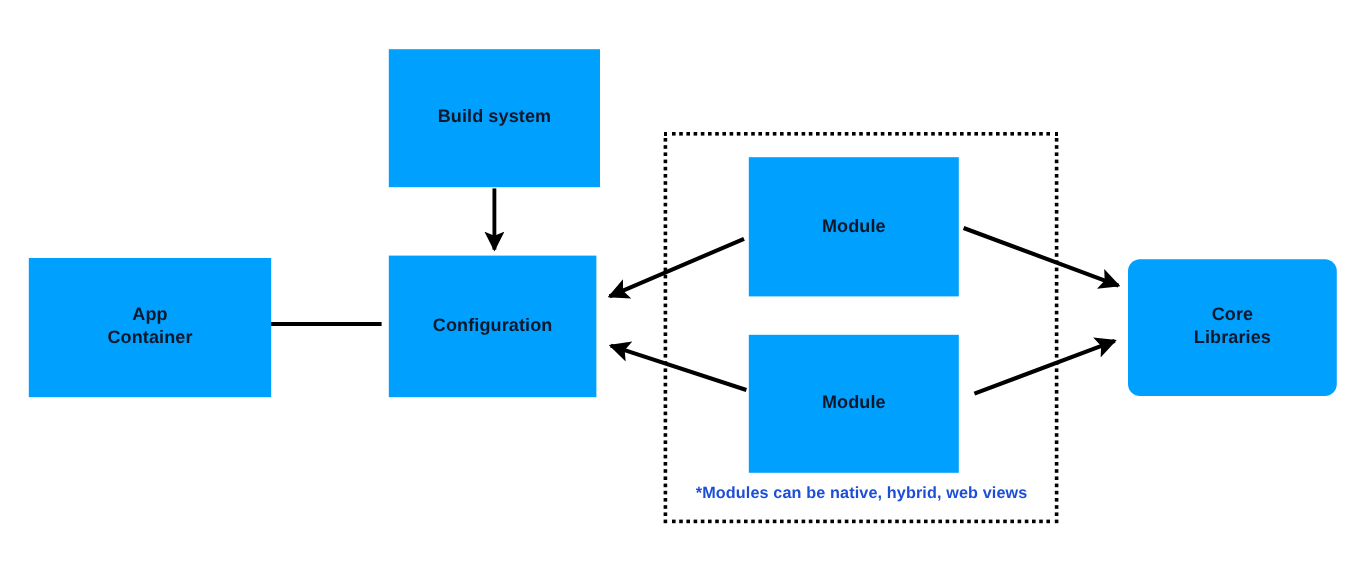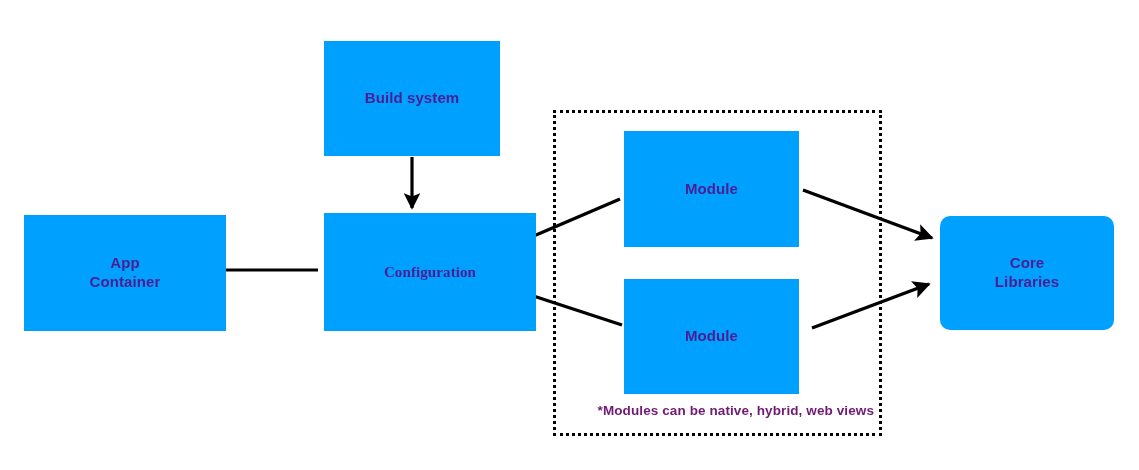--- a/index.html
+++ b/index.html
@@ -18,21 +18,21 @@
     background: #ffffff;
     overflow: hidden;
   }
   .node-box {
     position: absolute;
     background: #00A0FF;
     display: flex;
     align-items: center;
     justify-content: center;
     text-align: center;
-    color: #4c1d95;
+    color: #0f172a;
     font-weight: bold;
     font-size: 15px;
     line-height: 1.25;
     letter-spacing: 0.1px;
     box-sizing: border-box;
     padding: 4px;
     z-index: 3;
   }
   .node-label {
     white-space: pre-line;
@@ -47,41 +47,41 @@
     border: 3px dotted #000000;
     box-sizing: border-box;
     background: transparent;
     z-index: 1;
   }
   #group-note {
     position: absolute;
     left: 562px;
     top: 403px;
     width: 312px;
-    color: #701a75;
+    color: #1d4ed8;
     font-size: 13.5px;
     font-weight: bold;
     letter-spacing: 0.1px;
-    text-align: right;
+    text-align: center;
     z-index: 4;
     white-space: nowrap;
   }
   #edge-layer {
     position: absolute;
     left: 0;
     top: 0;
     width: 1139px;
     height: 470px;
     z-index: 2;
     pointer-events: none;
   }
   
   #node-app-container { left: 24px;  top: 215px; width: 202px; height: 116px; }
   #node-build-system  { left: 324px; top: 41px;  width: 176px; height: 115px; }
-  #node-configuration { left: 324px; top: 213px; width: 212px; height: 118px; font-family: Liberation Serif, serif; }
+  #node-configuration { left: 324px; top: 213px; width: 173px; height: 118px; }
   #node-module-top    { left: 624px; top: 131px; width: 175px; height: 116px; }
   #node-module-bottom { left: 624px; top: 279px; width: 175px; height: 115px; }
   #node-core-libraries{ left: 940px; top: 216px; width: 174px; height: 114px; border-radius: 10px; }
 </style>
 </head>
 <body>
 
 <div id="diagram-canvas">
 
   <div id="group-modules"></div>

